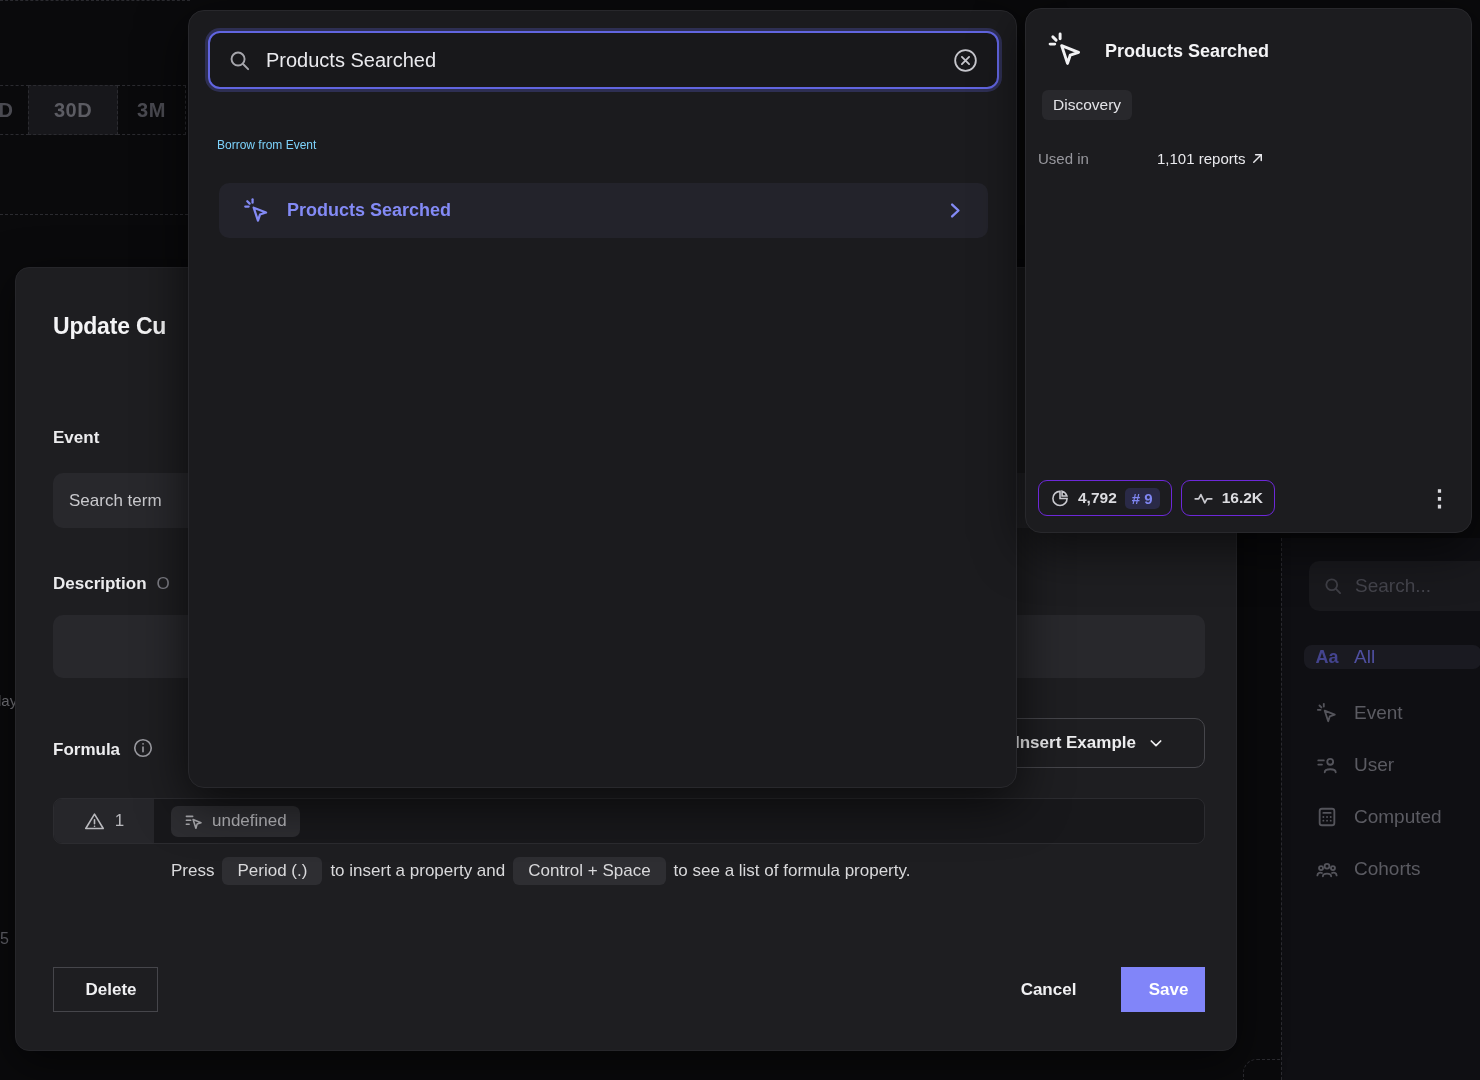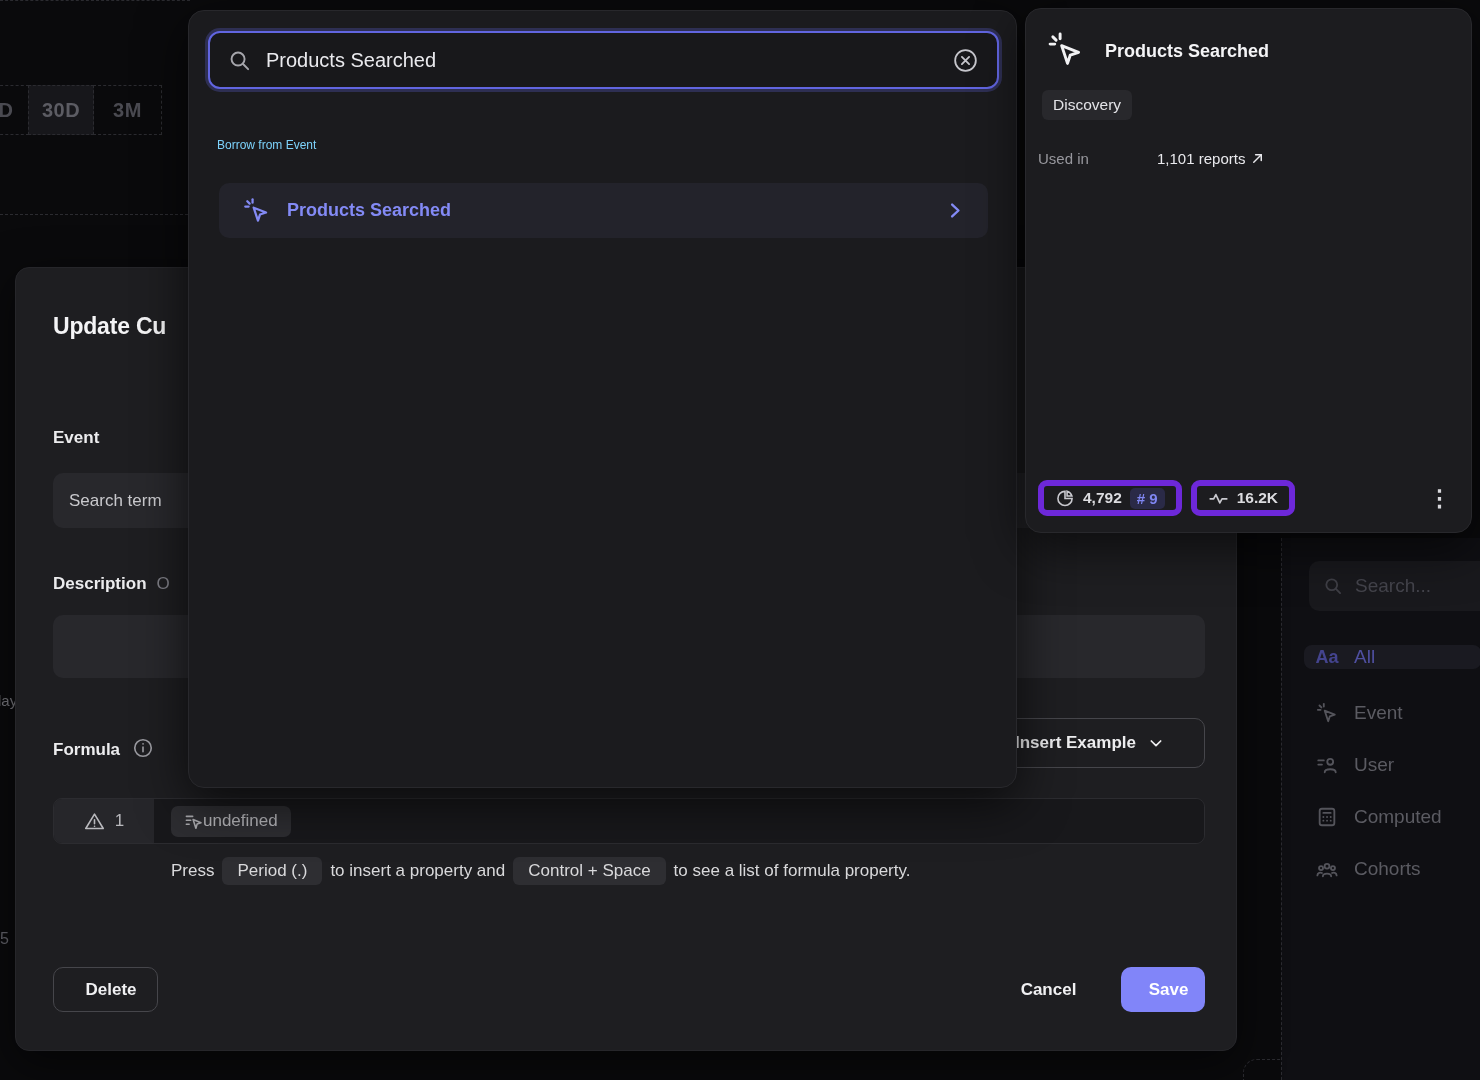--- a/index.html
+++ b/index.html
@@ -16,21 +16,21 @@
   
   .bg-dash-top { left:0; top:5; width:190px; border-top:1px dashed #2b2b30; }
   .bg-dash-mid { left:0; top:214px; width:188px; border-top:1px dashed #2b2b30; }
   .time-seg { left:-30px; top:85px; height:50px; display:flex; }
   .time-seg .seg {
     border:1px dashed #2b2b30; margin-left:-1px;
     display:flex; align-items:center; justify-content:center;
     font-size:20px; font-weight:bold; color:#4a4a51; letter-spacing:.5px;
   }
   .seg.partial { width:60px; padding-left:14px; }
-  .seg.sel { width:66px; background:#17171b; color:#5c5c63; }
+  .seg.sel { width:90px; background:#17171b; color:#5c5c63; }
   .seg.plain { width:69px; }
   .frag-lay { left:-2px; top:692px; font-size:15px; color:#77777d; }
   .frag-5 { left:0; top:930px; font-size:16px; color:#62626a; }
   .bg-corner { left:1243px; top:1059px; width:236px; height:21px;
     border-top:1px dashed #2b2b30; border-left:1px dashed #2b2b30;
     border-top-left-radius:14px; }
 
   
   .sidebar { left:1281px; top:538px; width:199px; height:542px;
     background:#0f0f13; border-left:1px dashed #2b2b30; }
@@ -64,29 +64,29 @@
   .insert-btn { position:absolute; left:958px; top:450px; width:231px; height:50px;
     border:1px solid #46464b; border-radius:10px; background:transparent;
     display:flex; align-items:center; justify-content:center; gap:12px;
     font-size:17px; font-weight:600; color:#ededef; font-family:inherit; cursor:pointer; }
   .formula-row { position:absolute; left:37px; top:530px; width:1152px; height:46px;
     display:flex; border-radius:9px; overflow:hidden; border:1px solid #2c2c30; }
   .f-warn { width:100px; background:#26262a; display:flex; align-items:center;
     justify-content:center; gap:10px; color:#b9b9bd; font-size:17px; }
   .f-field { flex:1; background:#18181b; display:flex; align-items:center; }
   .f-chip { margin-left:17px; height:31px; background:#2d2d31; border-radius:7px;
-    display:flex; align-items:center; padding:0 13px;
+    display:flex; align-items:center; gap:9px; padding:0 13px;
     color:#b4b4b8; font-size:17px; }
   .f-chip .ic { color:#a9a9ad; }
   .help { position:absolute; left:155px; top:589px; font-size:17px; color:#d9d9db;
     display:flex; align-items:center; }
   .kbd { background:#2e2e32; border-radius:6px; padding:4px 15px; margin:0 8px; }
   .btn { position:absolute; display:flex; align-items:center; justify-content:center;
     font-size:17px; font-weight:600; font-family:inherit; cursor:pointer;
-    border-radius:10px; border:none; background:transparent; color:#f0f0f2;padding-left:11px; }
+    border-radius:0; border:none; background:transparent; color:#f0f0f2;padding-left:11px; }
   .btn-delete { left:37px; top:699px; width:105px; height:45px; border:1px solid #46464b; }
   .btn-cancel { left:972px; top:699px; width:110px; height:45px; }
   .btn-save { left:1105px; top:699px; width:84px; height:45px; background:#8185f9; color:#fff; }
 
   
   .dropdown { left:188px; top:10px; width:829px; height:778px;
     background:#1b1b1e; border-radius:16px; border:1px solid #28282c;
     box-shadow:0 14px 50px rgba(0,0,0,.65); z-index:20; }
   .dd-search { position:absolute; left:19px; top:20px; width:791px; height:58px;
     background:#18181b; border:2px solid #6165e0; border-radius:12px;
@@ -112,21 +112,21 @@
   .p-head-ic { position:absolute; left:21px; top:22px; color:#f2f2f4; }
   .p-title { position:absolute; left:79px; top:32px; font-size:18px;
     font-weight:bold; color:#f4f4f6; }
   .p-badge { position:absolute; left:16px; top:81px; background:#28282c;
     border-radius:6px; padding:6px 11px; font-size:15.5px; color:#e4e4e8; }
   .p-used-l { position:absolute; left:12px; top:141px; font-size:15px; color:#97979d; }
   .p-used-v { position:absolute; left:131px; top:141px; font-size:15px; color:#e9e9ed;
     display:flex; align-items:center; gap:5px; cursor:pointer; }
   .p-stats { position:absolute; left:12px; right:14px; bottom:16px;
     display:flex; align-items:center; gap:9px; }
-  .p-chip { height:36px; border:6px solid #6d28d9; border-radius:9px;
+  .p-chip { height:36px; border:1px solid #6d28d9; border-radius:9px;
     display:flex; align-items:center; gap:8px; padding:0 11px;
     font-size:15.5px; font-weight:600; color:#dcdce0; }
   .p-chip .ic { color:#c9c9cf; }
   .p-rank { background:#2a2a47; color:#7f86f2; border-radius:5px;
     padding:2px 7px; font-size:15px; }
   .p-kebab { margin-left:auto; color:#d8d8dc; font-size:23px; line-height:1;
     cursor:pointer; padding:0 6px; font-weight:bold; }
 </style>
 </head>
 <body>

